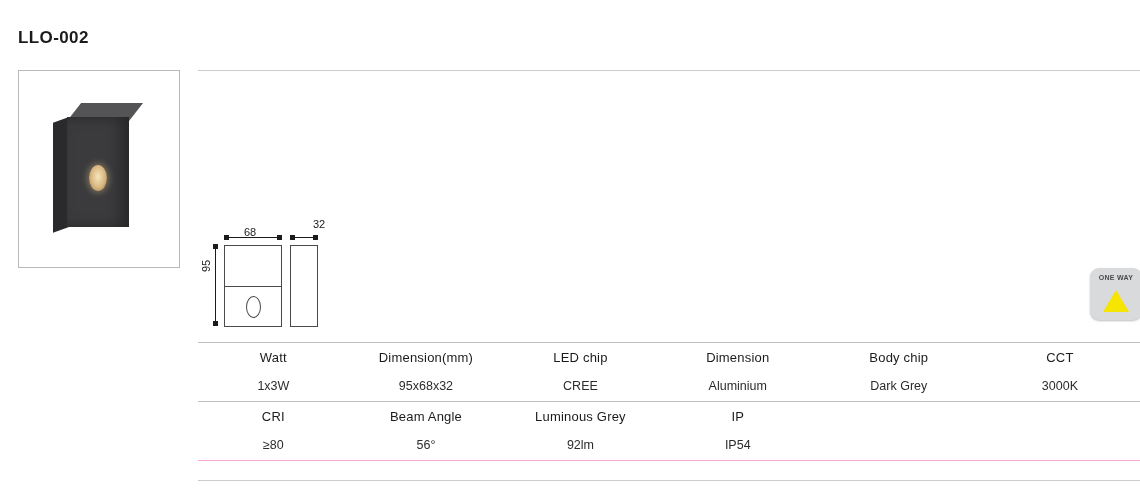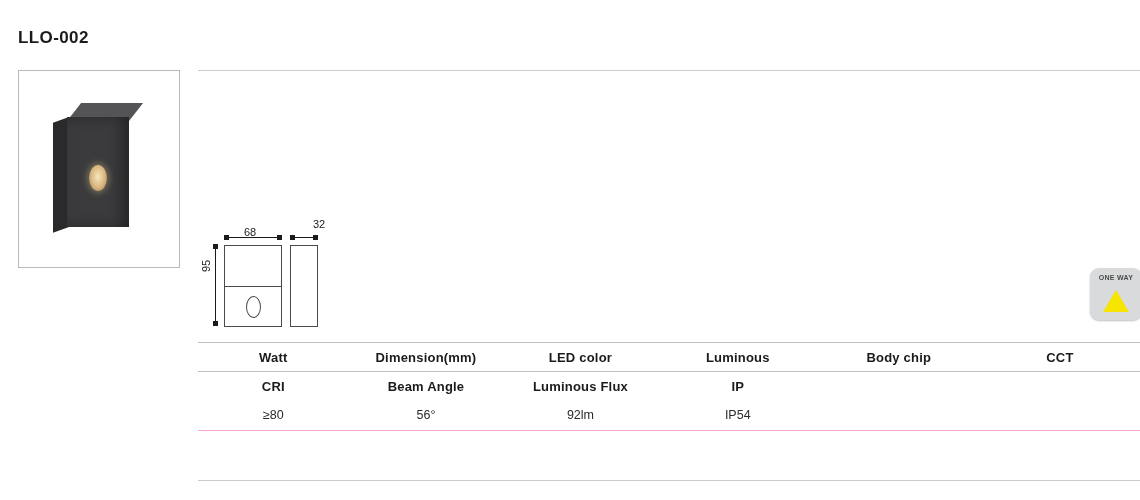--- a/index.html
+++ b/index.html
@@ -212,21 +212,21 @@
     border-collapse: collapse;
     table-layout: fixed;
   }
   .spec-table td {
     text-align: center;
     padding: 0;
     vertical-align: middle;
   }
   .spec-table tr.head-row td {
     font-size: 13px;
-    font-weight: bold;
+    font-weight: normal;
     height: 28px;
     color: #1b1b1b;
     letter-spacing: 0.2px;
   }
   .spec-table tr.val-row td {
     font-size: 12.5px;
     height: 30px;
     color: #2c2c2c;
   }
   .spec-table tr.head-row {
@@ -297,29 +297,37 @@
       <col style="width:16.4%">
       <col style="width:16.4%">
       <col style="width:17.0%">
       <col style="width:17.2%">
       <col style="width:17.0%">
     </colgroup>
     <tbody>
       <tr class="head-row">
         <td>Watt</td>
         <td>Dimension(mm)</td>
-        <td>LED color</td>
-        <td>Luminous</td>
+        <td>LED chip</td>
+        <td>Dimension</td>
         <td>Body chip</td>
         <td>CCT</td>
+      </tr>
+      <tr class="val-row">
+        <td>1x3W</td>
+        <td>95x68x32</td>
+        <td>CREE</td>
+        <td>Aluminium</td>
+        <td>Dark Grey</td>
+        <td>3000K</td>
       </tr>
       <tr class="head-row">
         <td>CRI</td>
         <td>Beam Angle</td>
-        <td>Luminous Flux</td>
+        <td>Luminous Grey</td>
         <td>IP</td>
         <td></td>
         <td></td>
       </tr>
       <tr class="val-row last-val">
         <td>≥80</td>
         <td>56°</td>
         <td>92lm</td>
         <td>IP54</td>
         <td></td>

